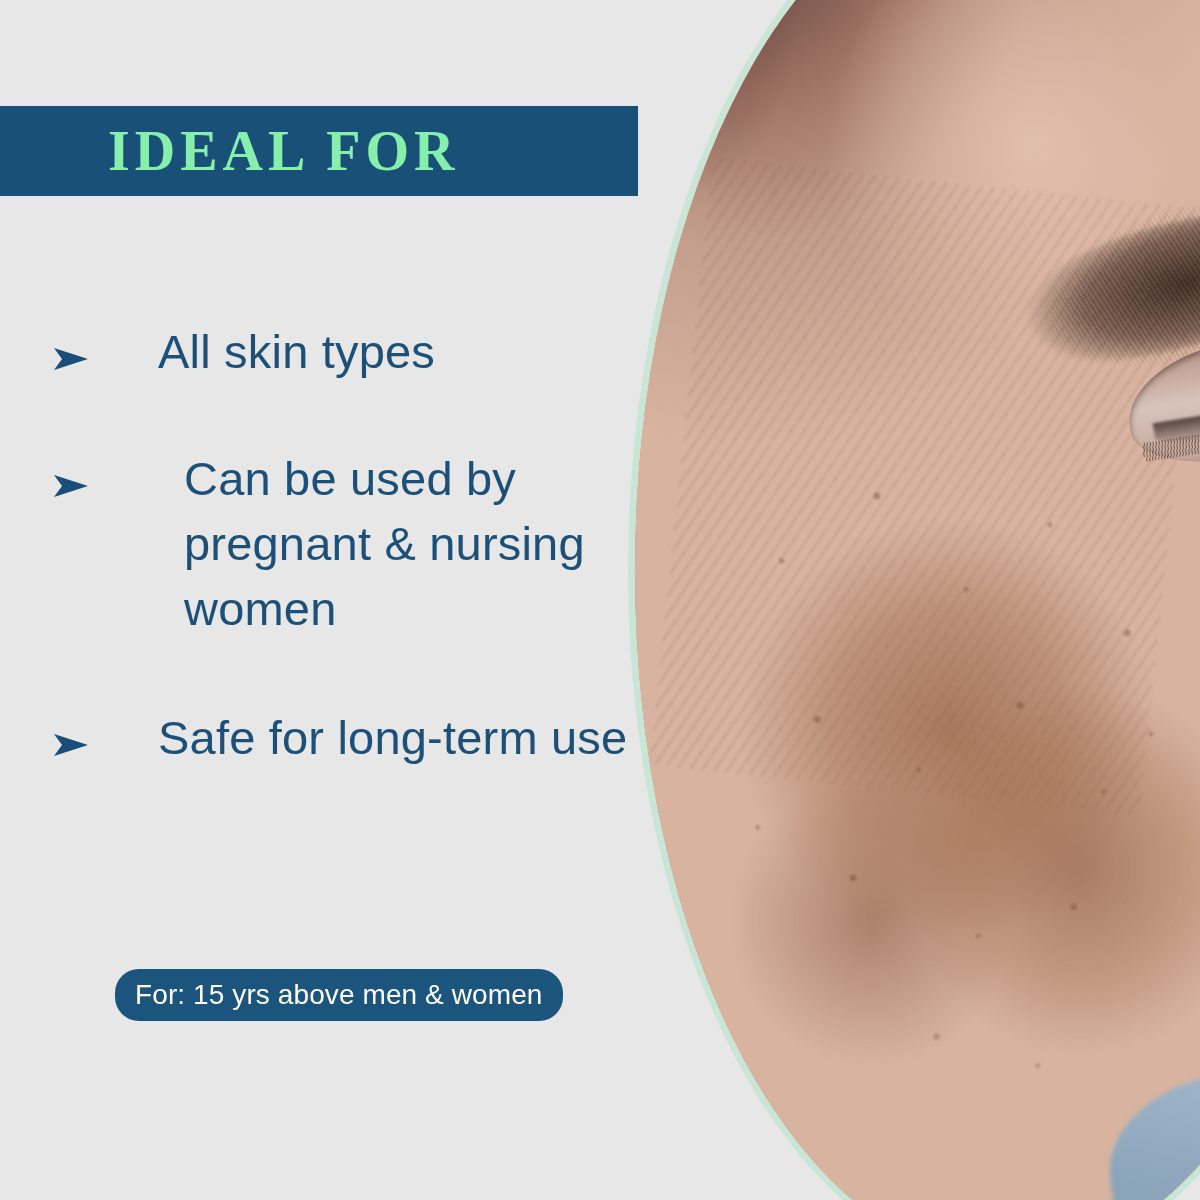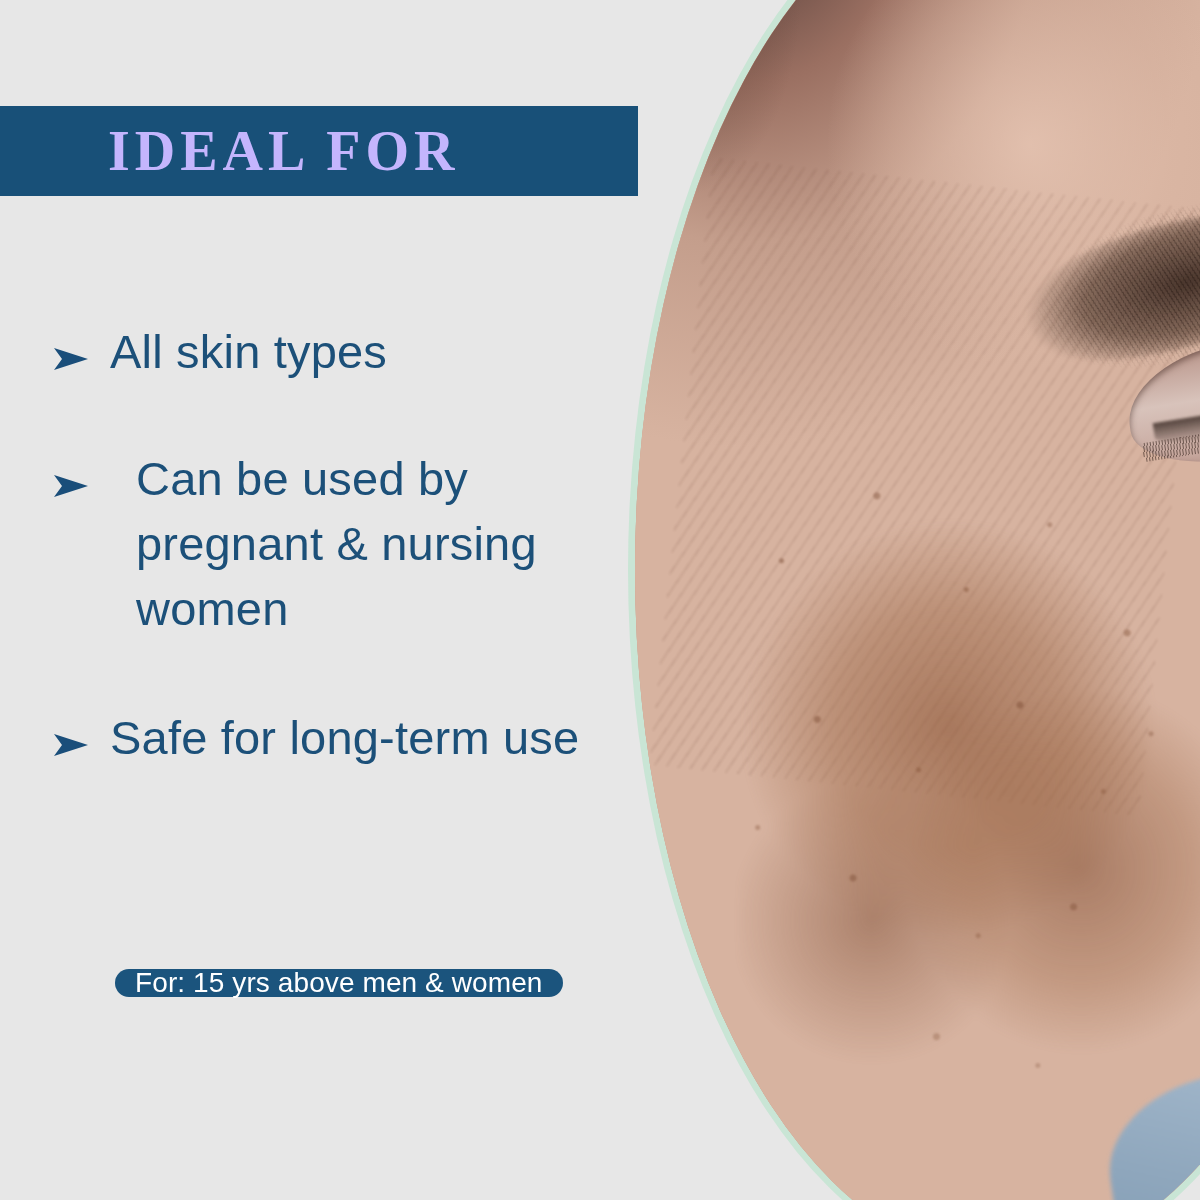--- a/index.html
+++ b/index.html
@@ -201,39 +201,40 @@
     height: 90px;
     background: #185078;
     display: flex;
     align-items: center;
     z-index: 4;
   }
   .header-title {
     font-family: "Liberation Serif", serif;
     font-size: 56px;
     font-weight: 700;
-    color: #c4b5fd;
+    color: #86efac;
     letter-spacing: 5px;
     margin-left: 108px;
     line-height: 1;
     white-space: nowrap;
   }
 
   
   .bullets {
     position: absolute;
     left: 48px;
     top: 320px;
     width: 660px;
     z-index: 5;
   }
   .bullet-row {
     display: flex;
     align-items: flex-start;
     margin-bottom: 64px;
+    gap: 48px;
   }
   .bullet-row:last-child { margin-bottom: 0; text-align: center; }
   .bullet-mark {
     flex: 0 0 auto;
     width: 46px;
     height: 46px;
     margin-top: 16px;
     margin-right: 16px;
     display: block;
   }
@@ -247,21 +248,21 @@
   }
 
   
   .row-multiline .bullet-text { line-height: 1.38; }
 
   
   .pill {
     position: absolute;
     left: 115px;
     top: 969px;
-    height: 28px;
+    height: 52px;
     padding: 0 20px;
     display: inline-flex;
     align-items: center;
     background: #1b547d;
     border-radius: 24px;
     z-index: 5;
   }
   .pill-text {
     font-family: "Liberation Sans", sans-serif;
     font-size: 28px;

